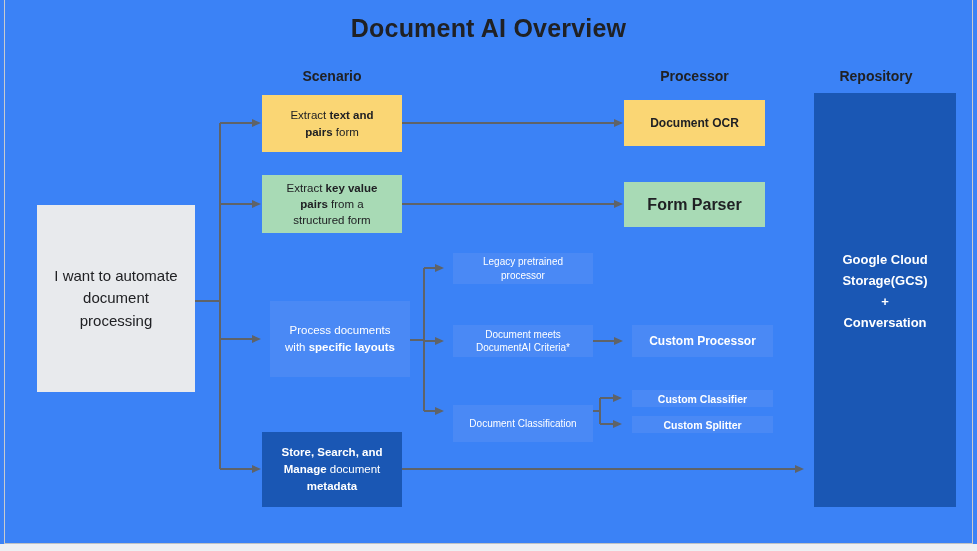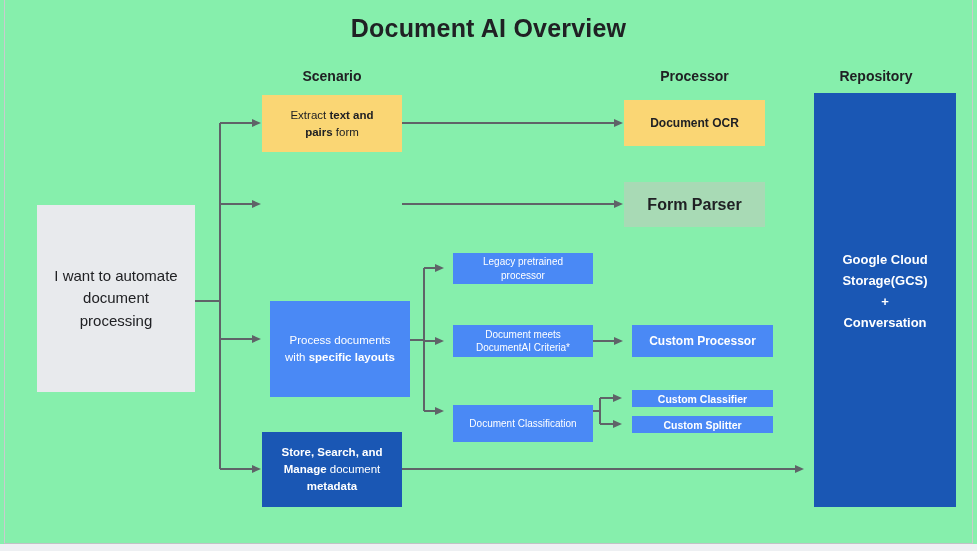--- a/index.html
+++ b/index.html
@@ -1,16 +1,16 @@
 <!DOCTYPE html>
 <html><head>
 <meta charset="utf-8">
 <style>
   html,body{margin:0;padding:0;background:#ffffff;}
-  #stage{position:relative;width:977px;height:551px;background:#86efac;overflow:hidden;
+  #stage{position:relative;width:977px;height:551px;background:#3b82f6;overflow:hidden;
          font-family:"Liberation Sans",sans-serif;color:#202124;}
   
   .frame-line{position:absolute;background:#c9cbce;}
   #frame-left{left:4px;top:0;width:1px;height:543px;}
   #frame-right{left:972px;top:0;width:1px;height:543px;}
   #frame-bottom{left:4px;top:543px;width:969px;height:1px;background:#bfc2c5;}
   #bottom-strip{position:absolute;left:0;top:544px;width:977px;height:7px;background:#eef0f3;}
 
   .title{position:absolute;left:0;top:14px;width:977px;text-align:center;
          font-size:25px;font-weight:bold;letter-spacing:.2px;color:#202124;}
@@ -25,21 +25,21 @@
   .green{background:#a8dab5;color:#202124;}
   .blue{background:#4a89f5;color:#ffffff;margin-left:8px;}
   .darkblue{background:#1a57b4;color:#ffffff;}
   .grisbox{background:#e8eaed;color:#202124;}
   .b{font-weight:bold;}
   .line{display:block;}
 
   #start-box{left:37px;top:205px;width:158px;height:187px;font-size:15px;line-height:1.5;}
   #box-extract-text{left:262px;top:95px;width:140px;height:57px;font-size:11.5px;line-height:1.45;}
   #box-extract-kv{left:262px;top:175px;width:140px;height:58px;font-size:11.5px;line-height:1.4;}
-  #box-specific-layouts{left:262px;top:301px;width:140px;height:96px;font-size:11.5px;line-height:1.5;}
+  #box-specific-layouts{left:262px;top:301px;width:140px;height:76px;font-size:11.5px;line-height:1.5;}
   #box-store-search{left:262px;top:432px;width:140px;height:75px;font-size:11.5px;line-height:1.45;}
 
   #box-legacy{left:445px;top:253px;width:140px;height:31px;font-size:10px;line-height:1.35;}
   #box-criteria{left:445px;top:325px;width:140px;height:32px;font-size:10px;line-height:1.35;}
   #box-classification{left:445px;top:405px;width:140px;height:37px;font-size:10px;}
 
   #box-ocr{left:624px;top:100px;width:141px;height:46px;font-size:12px;font-weight:bold;}
   #box-form-parser{left:624px;top:182px;width:141px;height:45px;font-size:16px;font-weight:bold;}
   #box-custom-processor{left:624px;top:325px;width:141px;height:32px;font-size:12px;font-weight:bold;}
   #box-custom-classifier{left:624px;top:390px;width:141px;height:17px;font-size:10.5px;font-weight:bold;}
@@ -97,20 +97,31 @@
 
   <div class="box yellow" id="box-extract-text">
     <span class="line">
       <span>Extract </span><span class="b">text and</span>
     </span>
     <span class="line">
       <span class="b">pairs</span><span> form</span>
     </span>
   </div>
 
+  <div class="box green" id="box-extract-kv">
+    <span class="line">
+      <span>Extract </span><span class="b">key value</span>
+    </span>
+    <span class="line">
+      <span class="b">pairs</span><span> from a</span>
+    </span>
+    <span class="line">
+      <span>structured form</span>
+    </span>
+  </div>
 
   <div class="box blue" id="box-specific-layouts">
     <span class="line">
       <span>Process documents</span>
     </span>
     <span class="line">
       <span>with </span><span class="b">specific layouts</span>
     </span>
   </div>
 

